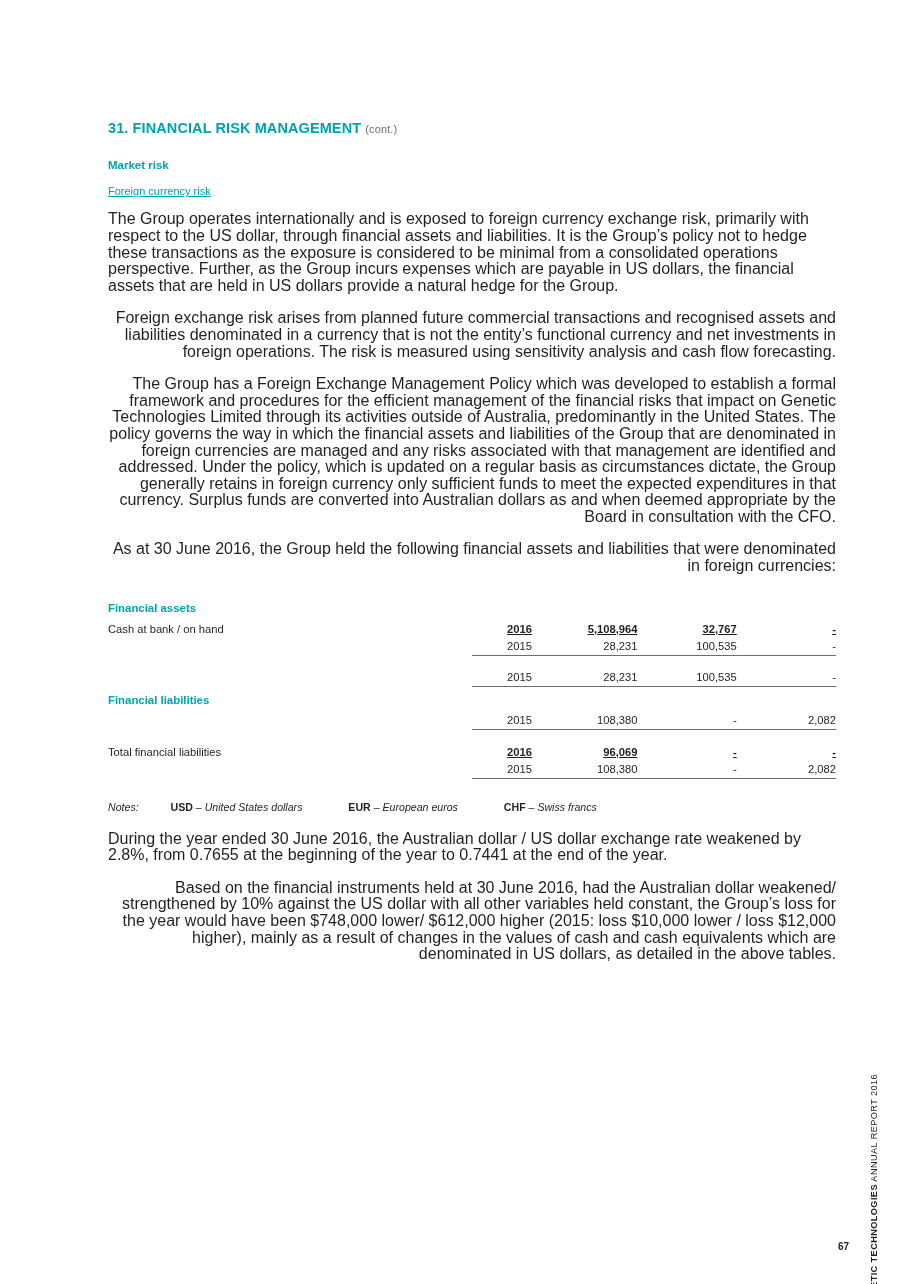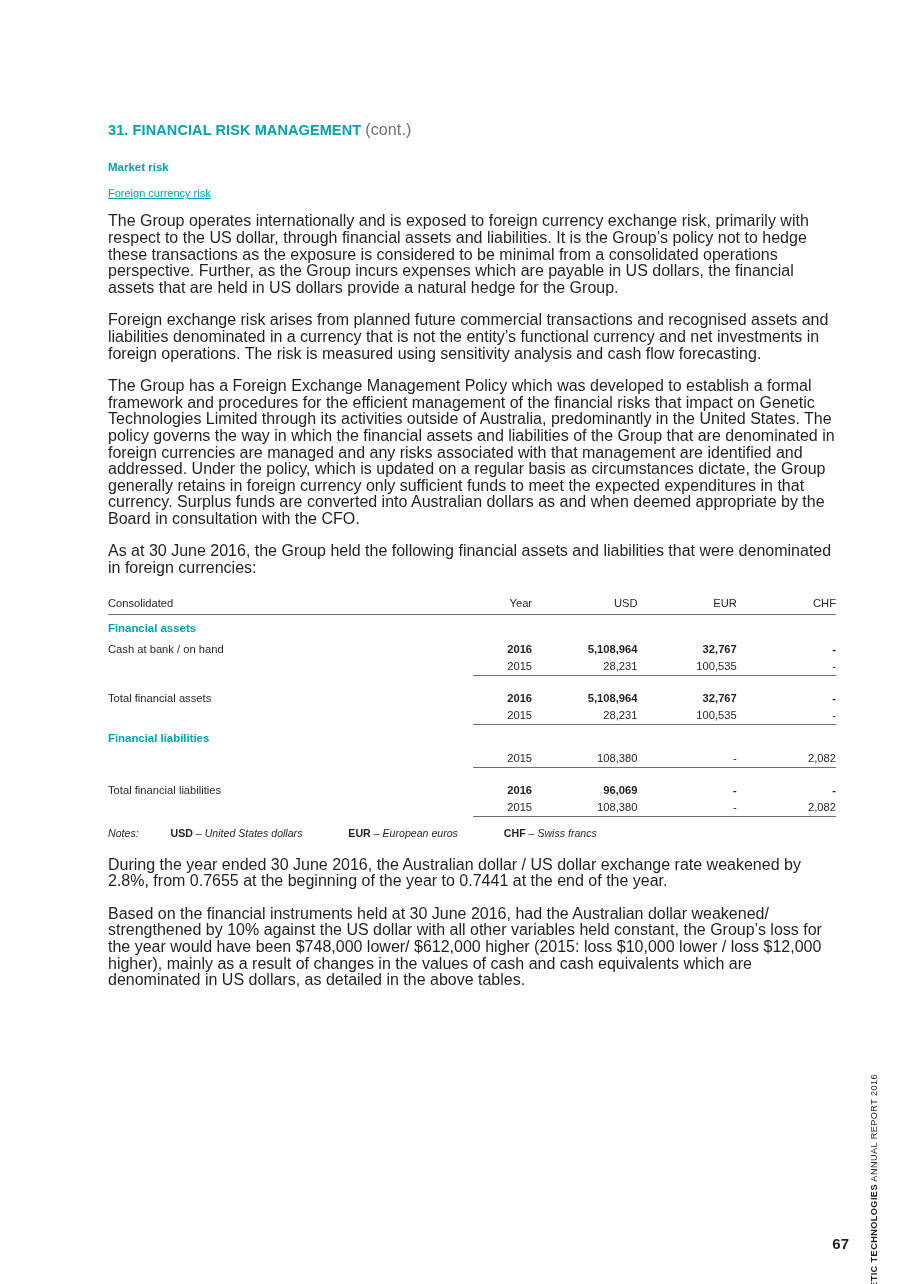--- a/index.html
+++ b/index.html
@@ -30,21 +30,21 @@
   
   .heading-main {
     font-size: 14.5px;
     font-weight: bold;
     color: #00a3ad;
     letter-spacing: 0.1px;
     margin: 0 0 0 0;
     line-height: 1.2;
   }
   .heading-main .cont {
-    font-size: 16px;
+    font-size: 11px;
     font-weight: normal;
     color: #6d6e71;
   }
   .heading-sub {
     font-size: 11.5px;
     font-weight: bold;
     color: #00a3ad;
     margin: 22px 0 0 0;
   }
   .heading-sub2 {
@@ -54,21 +54,21 @@
     margin: 14px 0 0 0;
     text-decoration: underline;
   }
   p.body-text {
     font-size: 16px;
     line-height: 16.6px;
     color: #231f20;
     margin: 14px 0 0 0;
     text-align: left;
   }
-  p.body-text.tight { margin-top: 16px; }
+  p.body-text.tight { margin-top: 16px; text-align: right; }
 
   
   table.fin {
     width: 728px;
     border-collapse: collapse;
     margin-top: 20px;
     font-size: 11.2px;
   }
   table.fin td, table.fin th {
     padding: 0;
@@ -91,55 +91,55 @@
     padding-top: 7px !important;
     padding-bottom: 4px !important;
   }
   tr.data td {
     padding-top: 4px !important;
     padding-bottom: 1px !important;
   }
   tr.data.first td { padding-top: 5px !important; }
   tr.data.second td { padding-bottom: 3px !important; }
   tr.data td.col-label { color: #231f20; }
-  td.bold { font-weight: bold; }
+  td.bold { font-weight: bold; text-decoration: underline; }
   tr.data.second td.col-year,
   tr.data.second td.col-num { border-bottom: 1px solid #6d6e71; padding-bottom: 3px !important;}
   tr.gap td { height: 11px; }
 
   .notes-row {
     margin-top: 10px;
     font-size: 10.6px;
     font-style: italic;
     color: #231f20;
   }
   .notes-row .lbl { font-style: italic; }
   .notes-row .code { font-weight: bold; font-style: normal; }
-  .notes-row span.item { display: inline-block; }
+  .notes-row span.item { display: inline-block; margin-top: 12px; }
   .notes-gap1 { width: 26px; display:inline-block; }
   .notes-gap2 { width: 40px; display:inline-block; }
 
   
   .side-text {
     position: absolute;
     right: 28px;
     bottom: 210px;
     transform-origin: right bottom;
     transform: rotate(-90deg);
     white-space: nowrap;
     font-size: 9.2px;
     letter-spacing: 0.4px;
     color: #231f20;
   }
   .side-text .bold { font-weight: bold; }
   .page-number {
     position: absolute;
     right: 58px;
     bottom: 32px;
-    font-size: 15px;
+    font-size: 10px;
     font-weight: bold;
     color: #231f20;
   }
 </style>
 </head>
 <body>
 
 <div class="page">
   <div class="content">
 
@@ -151,27 +151,20 @@
     <h2 class="heading-sub">Market risk</h2>
     <h3 class="heading-sub2">Foreign currency risk</h3>
 
     <p class="body-text">The Group operates internationally and is exposed to foreign currency exchange risk, primarily with respect to the US dollar, through financial assets and liabilities. It is the Group’s policy not to hedge these transactions as the exposure is considered to be minimal from a consolidated operations perspective. Further, as the Group incurs expenses which are payable in US dollars, the financial assets that are held in US dollars provide a natural hedge for the Group.</p>
     <p class="body-text tight">Foreign exchange risk arises from planned future commercial transactions and recognised assets and liabilities denominated in a currency that is not the entity’s functional currency and net investments in foreign operations. The risk is measured using sensitivity analysis and cash flow forecasting.</p>
     <p class="body-text tight">The Group has a Foreign Exchange Management Policy which was developed to establish a formal framework and procedures for the efficient management of the financial risks that impact on Genetic Technologies Limited through its activities outside of Australia, predominantly in the United States. The policy governs the way in which the financial assets and liabilities of the Group that are denominated in foreign currencies are managed and any risks associated with that management are identified and addressed. Under the policy, which is updated on a regular basis as circumstances dictate, the Group generally retains in foreign currency only sufficient funds to meet the expected expenditures in that currency. Surplus funds are converted into Australian dollars as and when deemed appropriate by the Board in consultation with the CFO.</p>
     <p class="body-text tight">As at 30 June 2016, the Group held the following financial assets and liabilities that were denominated in foreign currencies:</p>
 
     <table class="fin">
       <tbody>
-        <tr class="head-row">
-          <td class="col-label">Consolidated</td>
-          <td class="col-year">Year</td>
-          <td class="col-num">USD</td>
-          <td class="col-num">EUR</td>
-          <td class="col-num">CHF</td>
-        </tr>
 
         <tr class="section">
           <td class="col-label" colspan="5">Financial assets</td>
         </tr>
         <tr class="data first">
           <td class="col-label">Cash at bank / on hand</td>
           <td class="col-year bold">2016</td>
           <td class="col-num bold">5,108,964</td>
           <td class="col-num bold">32,767</td>
           <td class="col-num bold">-</td>
@@ -179,27 +172,20 @@
         <tr class="data second">
           <td class="col-label"></td>
           <td class="col-year">2015</td>
           <td class="col-num">28,231</td>
           <td class="col-num">100,535</td>
           <td class="col-num">-</td>
         </tr>
         <tr class="gap">
             <td colspan="5"></td>
           </tr>
-        <tr class="data first">
-          <td class="col-label">Total financial assets</td>
-          <td class="col-year bold">2016</td>
-          <td class="col-num bold">5,108,964</td>
-          <td class="col-num bold">32,767</td>
-          <td class="col-num bold">-</td>
-        </tr>
         <tr class="data second">
           <td class="col-label"></td>
           <td class="col-year">2015</td>
           <td class="col-num">28,231</td>
           <td class="col-num">100,535</td>
           <td class="col-num">-</td>
         </tr>
 
         <tr class="section">
           <td class="col-label" colspan="5">Financial liabilities</td>

